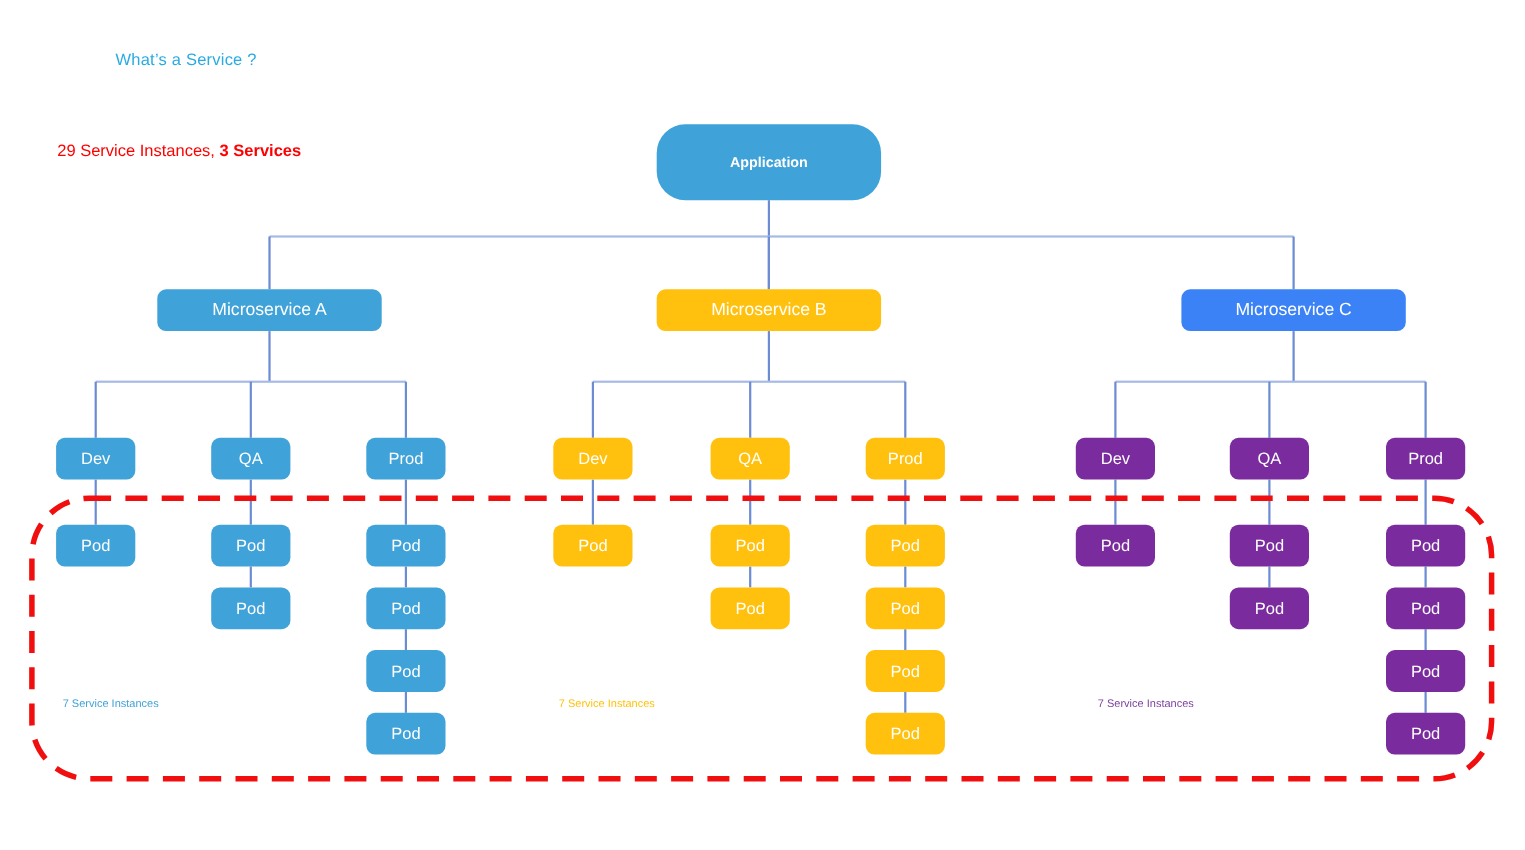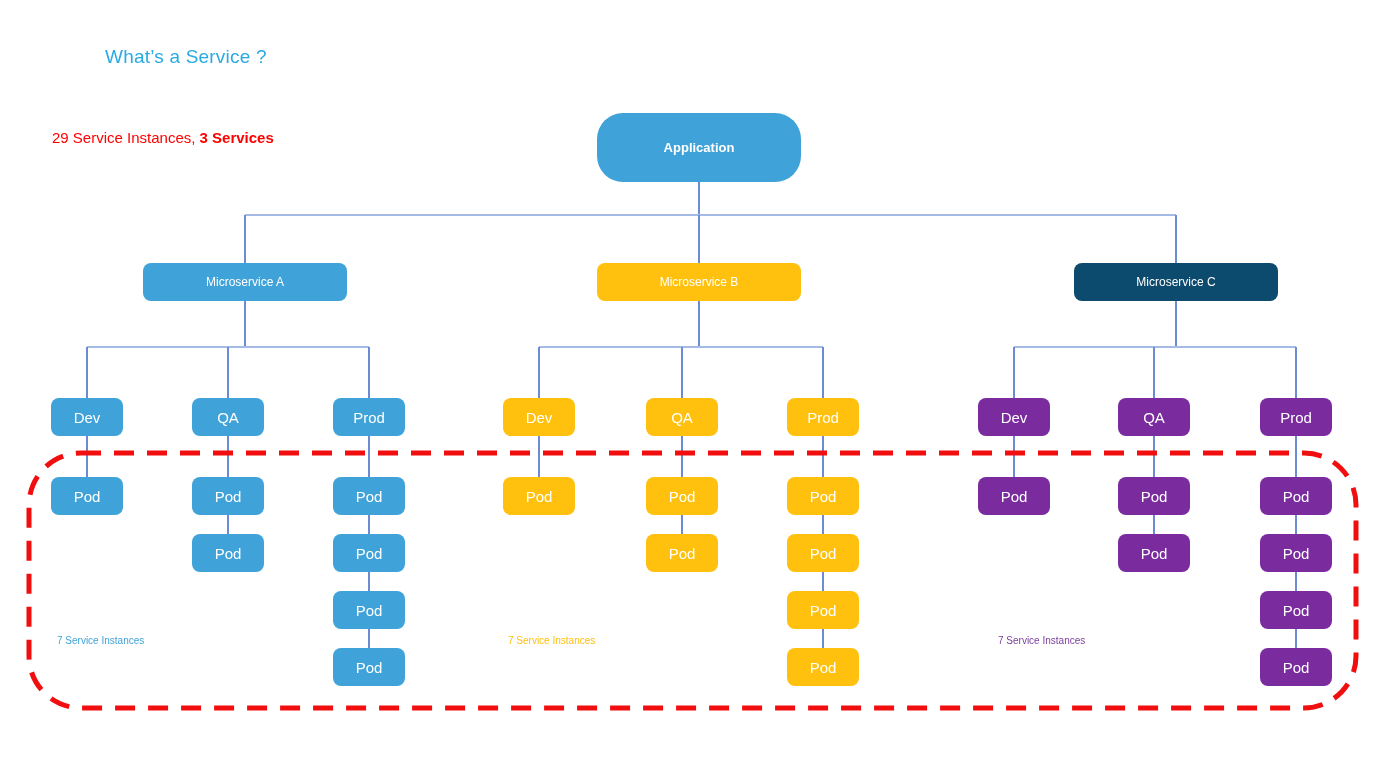--- a/index.html
+++ b/index.html
@@ -10,41 +10,41 @@
   }
   #canvas {
     position: relative;
     width: 1386px;
     height: 773px;
     background: #ffffff;
     overflow: hidden;
   }
   .txt { position: absolute; white-space: nowrap; }
   #page-title {
-    font-size: 19px;
+    font-size: 15px;
     letter-spacing: 0.2px;
   }
   #subtitle { font-size: 15px; }
   #subtitle b { font-weight: bold; }
   .node {
     position: absolute;
     display: flex;
     align-items: center;
     justify-content: center;
     color: #ffffff;
     border-radius: 8px;
     z-index: 2;
     box-sizing: border-box;
   }
   .node.app {
     border-radius: 26px;
     font-weight: bold;
     font-size: 13px;
   }
-  .node.service { font-size: 12px; }
+  .node.service { font-size: 16px; }
   .node.env, .node.pod { font-size: 15px; }
   .vline, .hline { position: absolute; z-index: 1; }
   .vline { width: 2px; }
   .hline { height: 2px; }
   .inst-label {
     position: absolute;
     font-size: 10px;
     z-index: 2;
     white-space: nowrap;
   }
@@ -113,21 +113,21 @@
       <div class="node env" style="left: 787px; top: 398px; width: 72px; height: 38px; background: rgb(255, 193, 13);">Prod</div>
       <div class="vline" style="left: 822px; top: 436px; height: 41px; background: rgb(107, 139, 211);"></div>
       <div class="node pod" style="left: 787px; top: 477px; width: 72px; height: 38px; background: rgb(255, 193, 13);">Pod</div>
       <div class="vline" style="left: 822px; top: 515px; height: 19px; background: rgb(107, 139, 211);"></div>
       <div class="node pod" style="left: 787px; top: 534px; width: 72px; height: 38px; background: rgb(255, 193, 13);">Pod</div>
       <div class="vline" style="left: 822px; top: 572px; height: 19px; background: rgb(107, 139, 211);"></div>
       <div class="node pod" style="left: 787px; top: 591px; width: 72px; height: 38px; background: rgb(255, 193, 13);">Pod</div>
       <div class="vline" style="left: 822px; top: 629px; height: 19px; background: rgb(107, 139, 211);"></div>
       <div class="node pod" style="left: 787px; top: 648px; width: 72px; height: 38px; background: rgb(255, 193, 13);">Pod</div>
       <div class="inst-label" style="left: 508px; top: 635px; color: rgb(255, 193, 13);">7 Service Instances</div>
-      <div class="node service" style="left: 1074px; top: 263px; width: 204px; height: 38px; background: #0c4a6e;">Microservice C</div>
+      <div class="node service" style="left: 1074px; top: 263px; width: 204px; height: 38px; background: #3b82f6;">Microservice C</div>
       <div class="vline" style="left: 1175px; top: 301px; height: 46px; background: rgb(107, 139, 211);"></div>
       <div class="hline" style="left: 1014px; top: 346px; width: 282px; background: rgb(165, 186, 229);"></div>
       <div class="vline" style="left: 1013px; top: 347px; height: 51px; background: rgb(107, 139, 211);"></div>
       <div class="node env" style="left: 978px; top: 398px; width: 72px; height: 38px; background: rgb(122, 43, 158);">Dev</div>
       <div class="vline" style="left: 1013px; top: 436px; height: 41px; background: rgb(107, 139, 211);"></div>
       <div class="node pod" style="left: 978px; top: 477px; width: 72px; height: 38px; background: rgb(122, 43, 158);">Pod</div>
       <div class="vline" style="left: 1153px; top: 347px; height: 51px; background: rgb(107, 139, 211);"></div>
       <div class="node env" style="left: 1118px; top: 398px; width: 72px; height: 38px; background: rgb(122, 43, 158);">QA</div>
       <div class="vline" style="left: 1153px; top: 436px; height: 41px; background: rgb(107, 139, 211);"></div>
       <div class="node pod" style="left: 1118px; top: 477px; width: 72px; height: 38px; background: rgb(122, 43, 158);">Pod</div>

